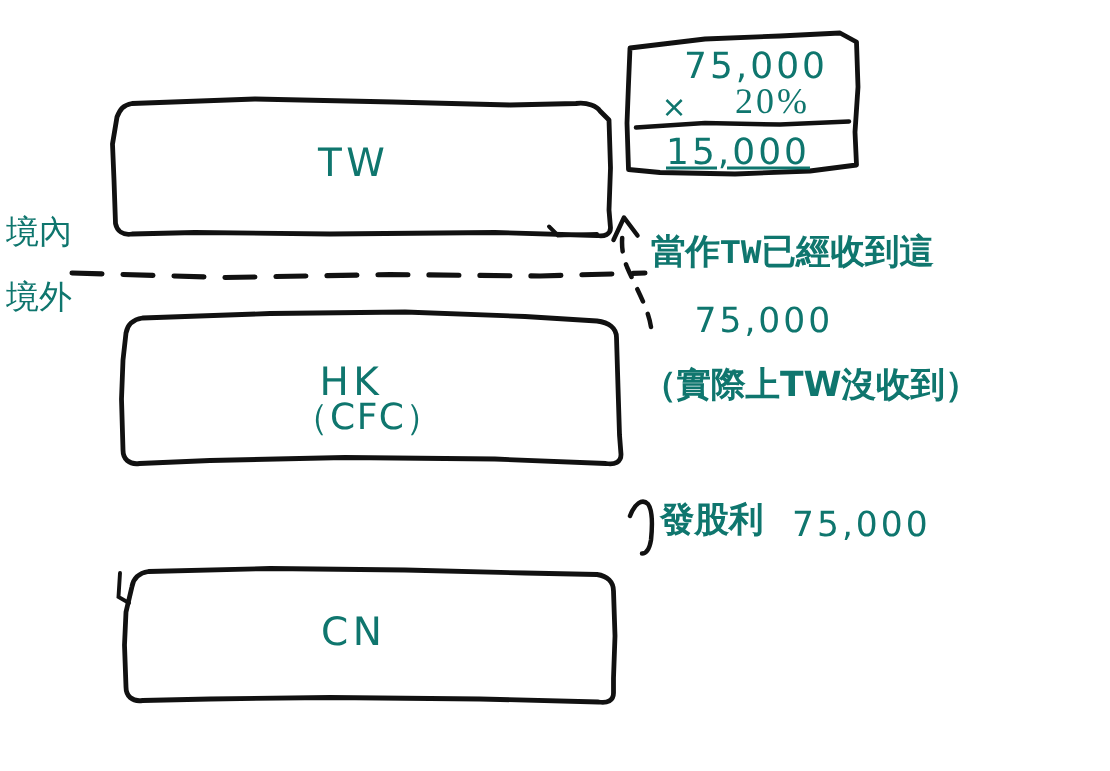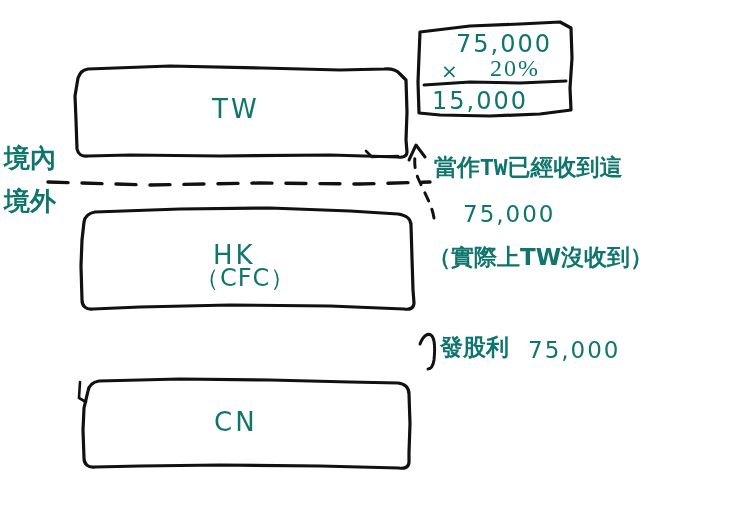--- a/index.html
+++ b/index.html
@@ -46,22 +46,22 @@
   .box-label {
     font-size: 26px;
     letter-spacing: 3px;
   }
   .sub-label {
     font-size: 24px;
     letter-spacing: 1px;
   }
   
   .region-label {
-    font-size: 26px;
-    font-weight: 700;
+    font-size: 22px;
+    font-weight: 400;
     letter-spacing: 0px;
   }
   
   .calc-num {
     font-size: 24px;
     letter-spacing: 2px;
   }
   .calc-op {
     font-size: 20px;
     letter-spacing: 2px;
@@ -145,21 +145,21 @@
   <div class="txt latin sub-label" style="left:195px; top:266px;">（CFC）</div>
 
   <div class="txt latin box-label" style="left:214px; top:409px;">CN</div>
 
   <div class="txt latin calc-num" style="left:456px; top:32px;">75,000</div>
 
   <div class="txt latin calc-op" style="left:441px; top:61px;">×</div>
 
   <div class="txt latin calc-num" style="left:490px; top:56px;font-family:Liberation Serif, serif;">20%</div>
 
-  <div class="txt latin calc-num" style="left:432px; top:89px;">15,000</div>
+  <div class="txt latin calc-num" style="left:444px; top:89px;text-decoration:underline;">15,000</div>
 
   <div class="txt cjk note-cjk" style="left:434px; top:158px;font-family:Liberation Mono, monospace;">當作TW已經收到這</div>
 
   <div class="txt latin note-num" style="left:463px; top:203px;">75,000</div>
 
   <div class="txt cjk note-cjk" style="left:428px; top:246px;">（實際上TW沒收到）</div>
 
   <div class="txt cjk note-cjk" style="left:440px; top:336px;">發股利</div>
 
   <div class="txt latin note-num" style="left:528px; top:339px;">75,000</div>

